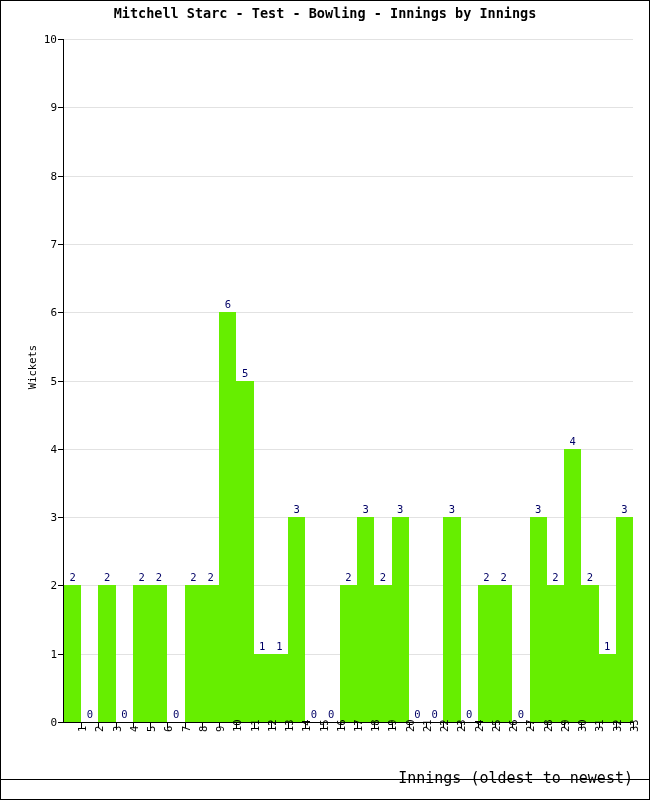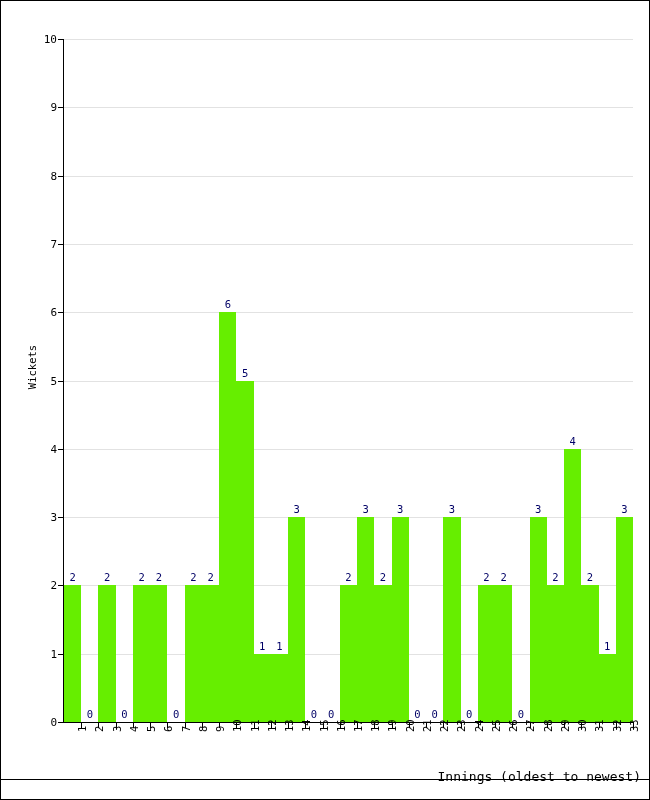--- a/index.html
+++ b/index.html
@@ -126,23 +126,23 @@
     top: 731px;
     font-size: 10.5px;
     color: #000000;
     line-height: 1;
     transform: rotate(-90deg);
     transform-origin: left top;
     white-space: nowrap;
   }
   #x-axis-title {
     position: absolute;
-    right: 8px;
+    right: 16px;
     top: 768px;
-    font-size: 13px;
+    font-size: 15px;
     color: #000000;
     white-space: nowrap;
   }
   #footer-sep {
     position: absolute;
     left: 0;
     top: 778px;
     width: 648px;
     height: 1px;
     background: #000000;
@@ -154,20 +154,21 @@
     font-size: 11px;
     color: #000000;
     white-space: nowrap;
   }
 </style>
 </head>
 <body>
 
 <div id="page">
 
+  <div id="chart-title">Mitchell Starc - Test - Bowling - Innings by Innings</div>
 
   <div id="ylabels">
       <div class="ytick-label" style="top: 716px;">0</div>
       <div class="ytick-label" style="top: 647.7px;">1</div>
       <div class="ytick-label" style="top: 579.4px;">2</div>
       <div class="ytick-label" style="top: 511.1px;">3</div>
       <div class="ytick-label" style="top: 442.8px;">4</div>
       <div class="ytick-label" style="top: 374.5px;">5</div>
       <div class="ytick-label" style="top: 306.2px;">6</div>
       <div class="ytick-label" style="top: 237.9px;">7</div>

